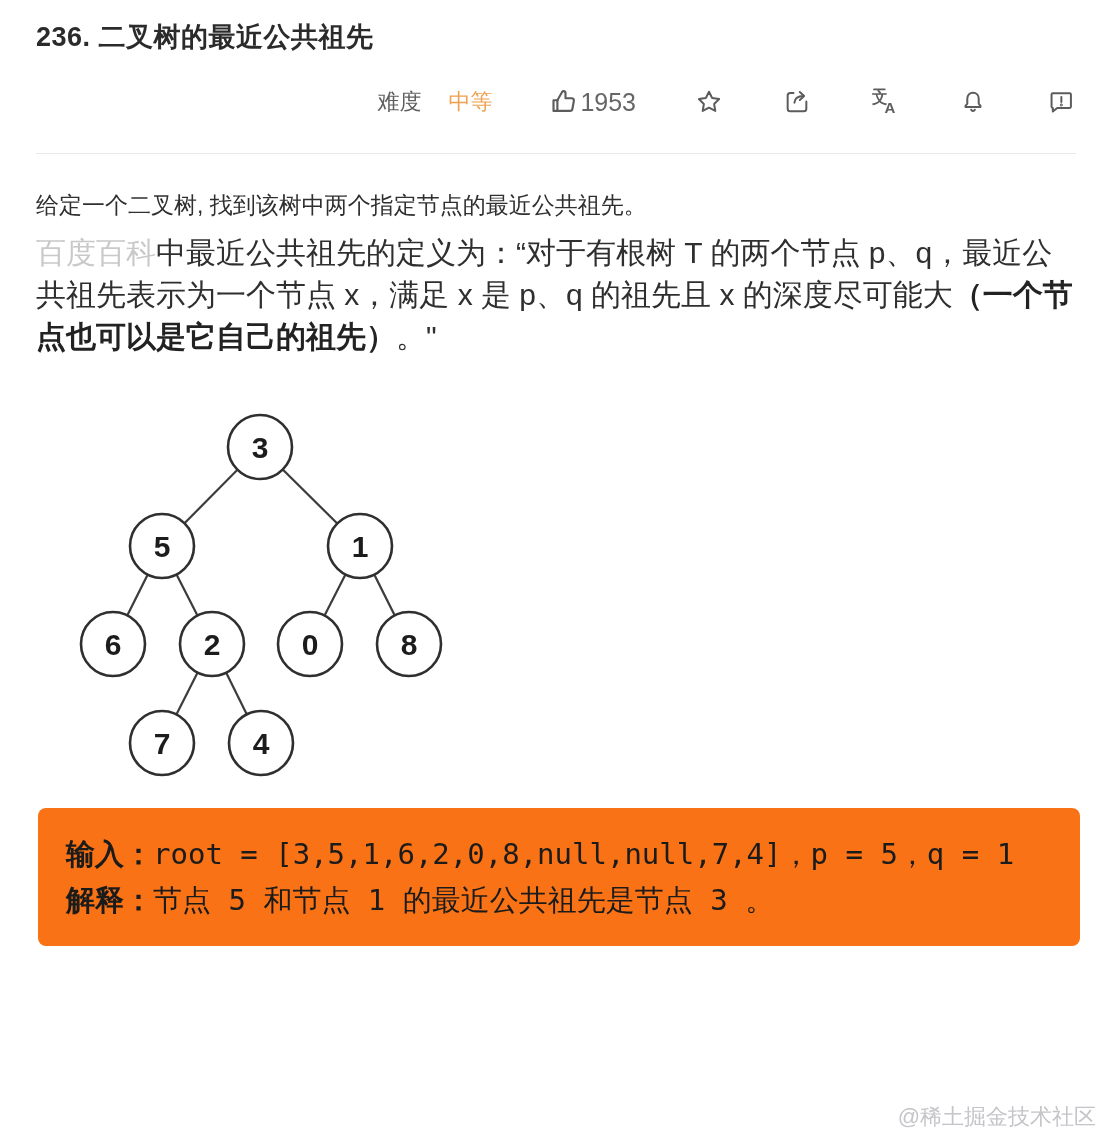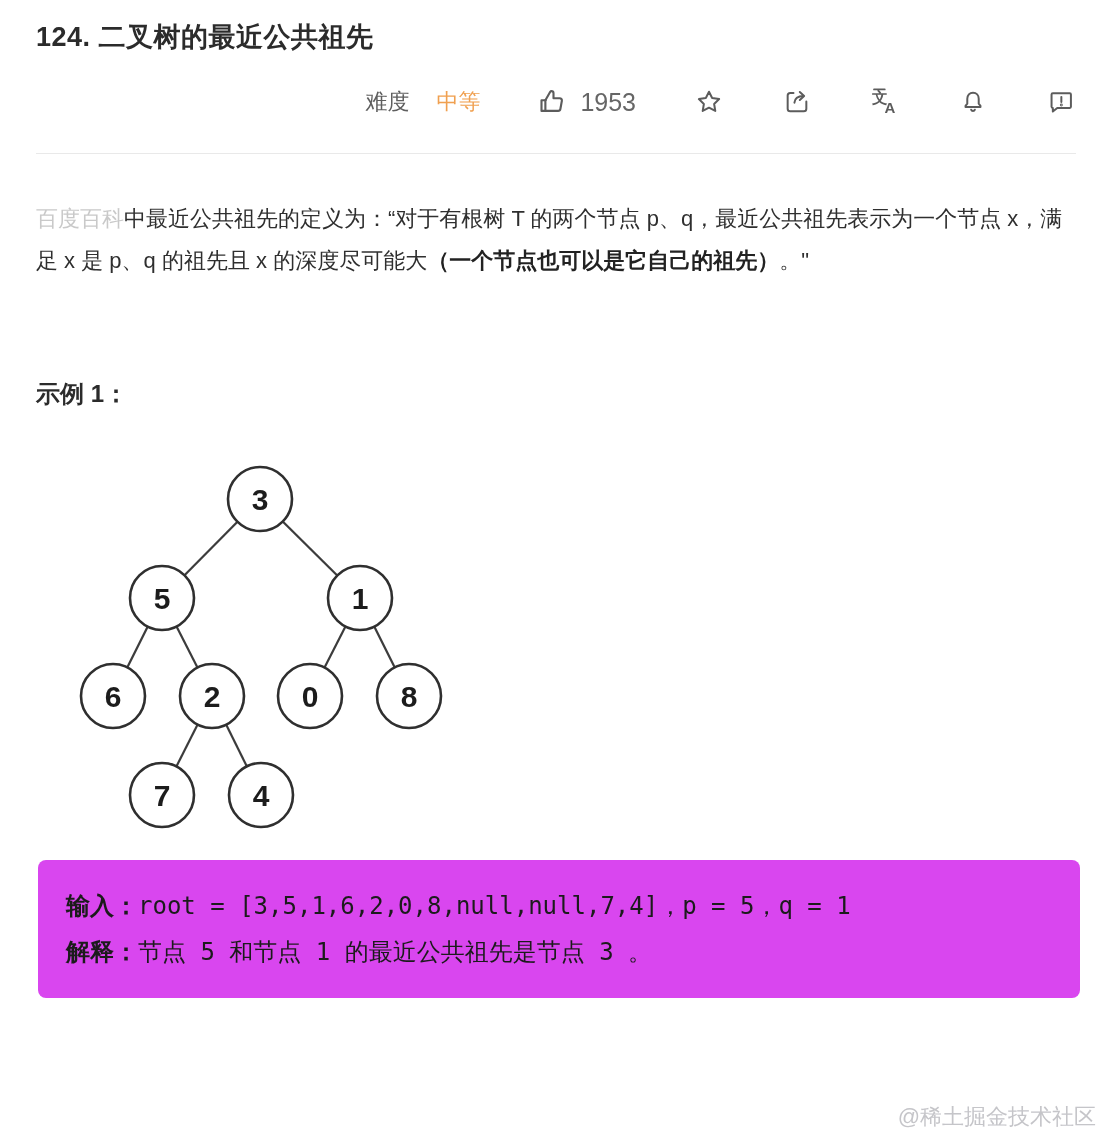--- a/index.html
+++ b/index.html
@@ -25,37 +25,37 @@
     display: flex;
     align-items: center;
     margin-top: 29px;
     height: 36px;
     justify-content: flex-end;
   }
   .difficulty-label { font-size: 22px; color: #5f5f5f; }
   .difficulty-value { font-size: 22px; color: #f0a050; margin-left: 27px; font-family: Liberation Mono, monospace; }
   .like-group {
     display: flex; align-items: center;
-    margin-left: 57px; gap: 13px;
+    margin-left: 57px; gap: 1px;
     background: none; border: none; cursor: pointer;
     color: #666; font-family: inherit;
   }
   .like-count { font-size: 25px; color: #666; }
   .icon-btn {
     background: none; border: none; cursor: pointer;
     width: 30px; height: 30px; padding: 0;
     margin-left: 58px;
     display: flex; align-items: center; justify-content: center;
   }
   .icon-btn svg, .like-group svg { display: block; }
 
   .divider { border: none; border-top: 1px solid #e9e9e9; margin-top: 33px; }
 
   .p1 { margin-top: 36px; font-size: 23px; color: #2f2f2f; }
-  .p2 { margin-top: 44px; font-size: 22px; line-height: 42px; color: #2f2f2f; }
+  .p2 { margin-top: 11px; font-size: 30px; line-height: 42px; color: #2f2f2f; }
   .p2 strong { font-weight: 700; color: #222; }
   .baike-link { color: #c9c9c9; text-decoration: none; cursor: pointer; }
 
   .example-heading {
     margin-top: 96px;
     font-size: 24px;
     font-weight: 700;
     color: #2b2b2b;
   }
 
@@ -65,25 +65,25 @@
   .tree-label {
     font-family: "Liberation Sans", sans-serif;
     font-size: 30px; font-weight: 700; fill: #1c1c1c;
     text-anchor: middle;
   }
 
   .code-block {
     margin-top: 14px;
     margin-left: 2px;
     width: 1042px;
-    background: #d946ef;
+    background: #f97316;
     border-radius: 8px;
     padding: 23px 28px;
     font-family: "DejaVu Sans Mono", monospace;
-    font-size: 24px;
+    font-size: 29px;
     color: #1b1b1b;
   }
   .code-line { line-height: 46px; white-space: pre-wrap; }
   .code-label {
     font-weight: 700;
     font-family: "Liberation Sans", "DejaVu Sans", sans-serif;
   }
 
   .watermark {
     position: absolute;
@@ -91,21 +91,21 @@
     bottom: 10px;
     font-size: 22px;
     color: #c5c5c9;
   }
 </style>
 </head>
 <body>
 
 <div class="content">
 
-  <h1 class="title">124. 二叉树的最近公共祖先</h1>
+  <h1 class="title">236. 二叉树的最近公共祖先</h1>
 
   <div class="meta-row">
     <span class="difficulty-label">难度</span>
     <span class="difficulty-value">中等</span>
 
     <button class="like-group">
       <span>
         <svg width="30" height="30" viewBox="0 0 24 24" fill="none" stroke="#5c5c5c" stroke-width="1.7" stroke-linecap="round" stroke-linejoin="round">
           <path d="M6.7 10.6l3.9-6.8c.2-.3.5-.5.9-.5.9 0 1.7.8 1.7 1.7v4h5c1.1 0 1.9 1 1.7 2l-1.2 6.6c-.15.9-.9 1.5-1.8 1.5H6.7"></path>
           <path d="M6.7 10.6H3.6v8.5h3.1"></path>
@@ -158,24 +158,24 @@
           <path d="M5 4.5h14.5c.6 0 1 .4 1 1v10.6c0 .6-.4 1-1 1H8.8L5 20.2v-3.1c-.6 0-1.1-.5-1.1-1V5.5c0-.6.5-1 1.1-1z"></path>
           <path d="M12.3 7.6v4.4"></path>
           <circle cx="12.3" cy="14.6" r="0.4" fill="#5c5c5c"></circle>
         </svg>
       </span>
     </button>
   </div>
 
   <hr class="divider">
 
+  <p class="p1">给定一个二叉树, 找到该树中两个指定节点的最近公共祖先。</p>
 
   <p class="p2"><a class="baike-link">百度百科</a><span>中最近公共祖先的定义为：“对于有根树 T 的两个节点 p、q，最近公共祖先表示为一个节点 x，满足 x 是 p、q 的祖先且 x 的深度尽可能大</span><strong>（一个节点也可以是它自己的祖先）</strong><span>。"</span></p>
 
-  <h2 class="example-heading">示例 1：</h2>
 
   <figure class="tree-figure">
     <svg width="450" height="400" viewBox="0 0 450 400">
         <line x1="220" y1="53" x2="122" y2="152" class="tree-edge"></line>
         <line x1="220" y1="53" x2="320" y2="152" class="tree-edge"></line>
         <line x1="122" y1="152" x2="73" y2="250" class="tree-edge"></line>
         <line x1="122" y1="152" x2="172" y2="250" class="tree-edge"></line>
         <line x1="320" y1="152" x2="270" y2="250" class="tree-edge"></line>
         <line x1="320" y1="152" x2="369" y2="250" class="tree-edge"></line>
         <line x1="172" y1="250" x2="122" y2="349" class="tree-edge"></line>

